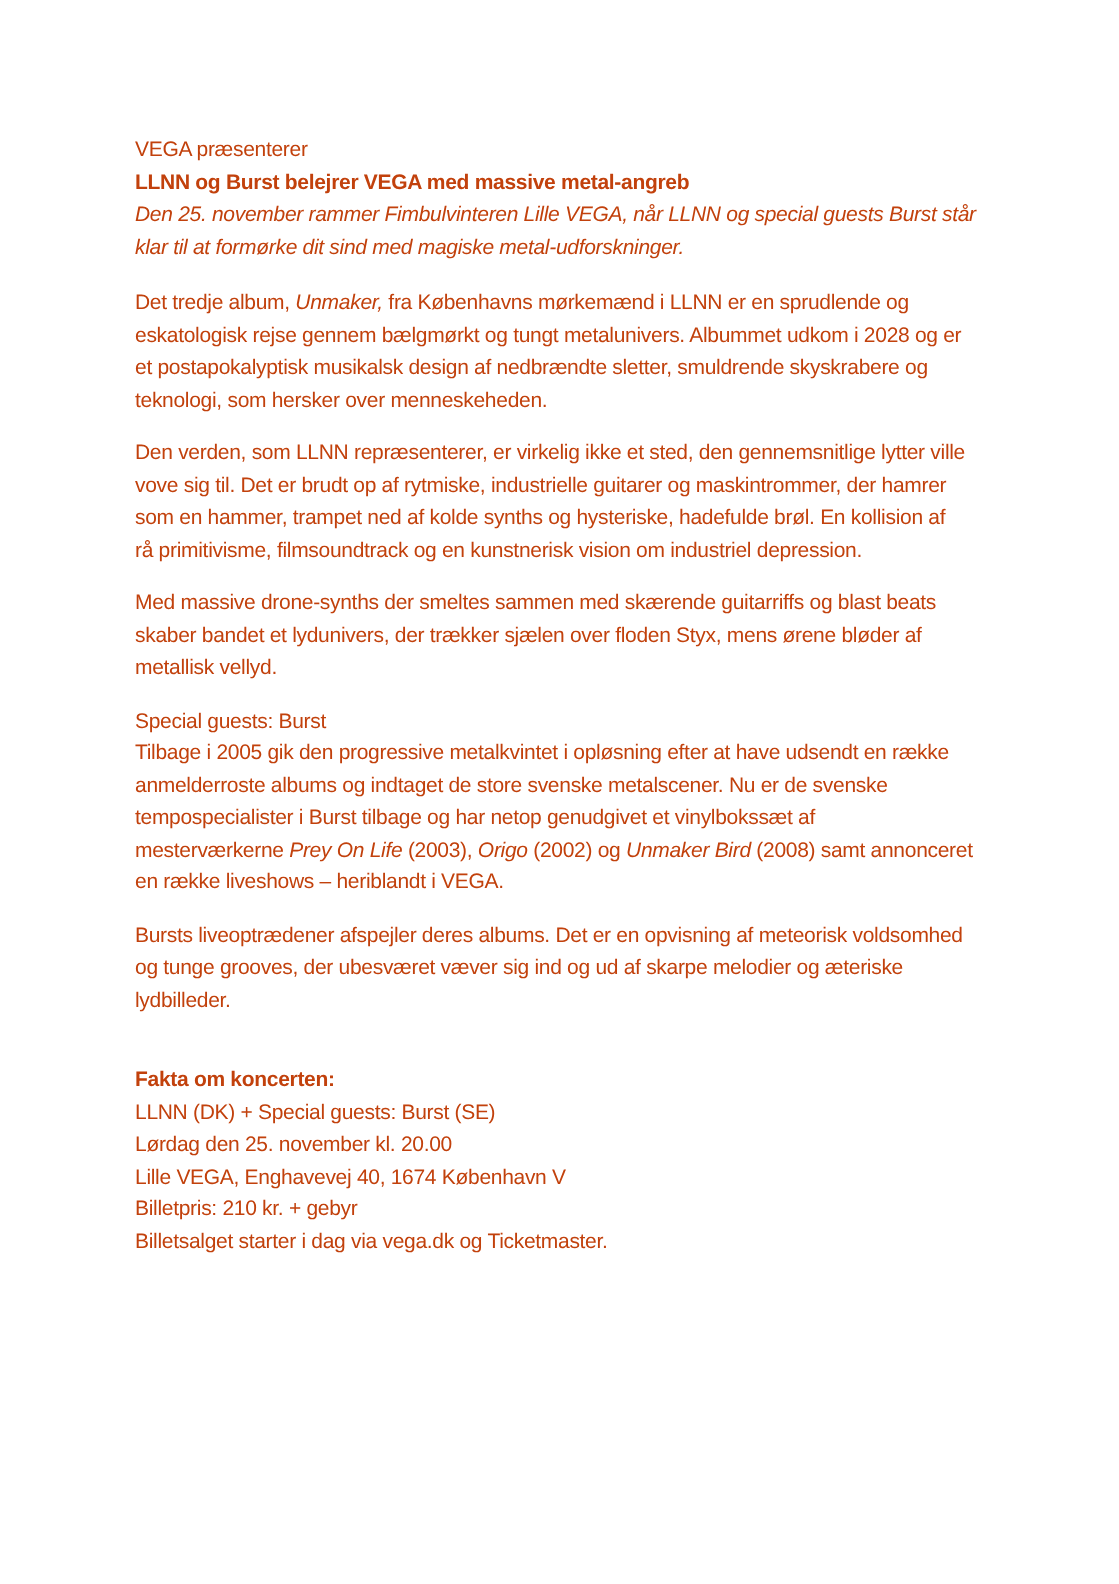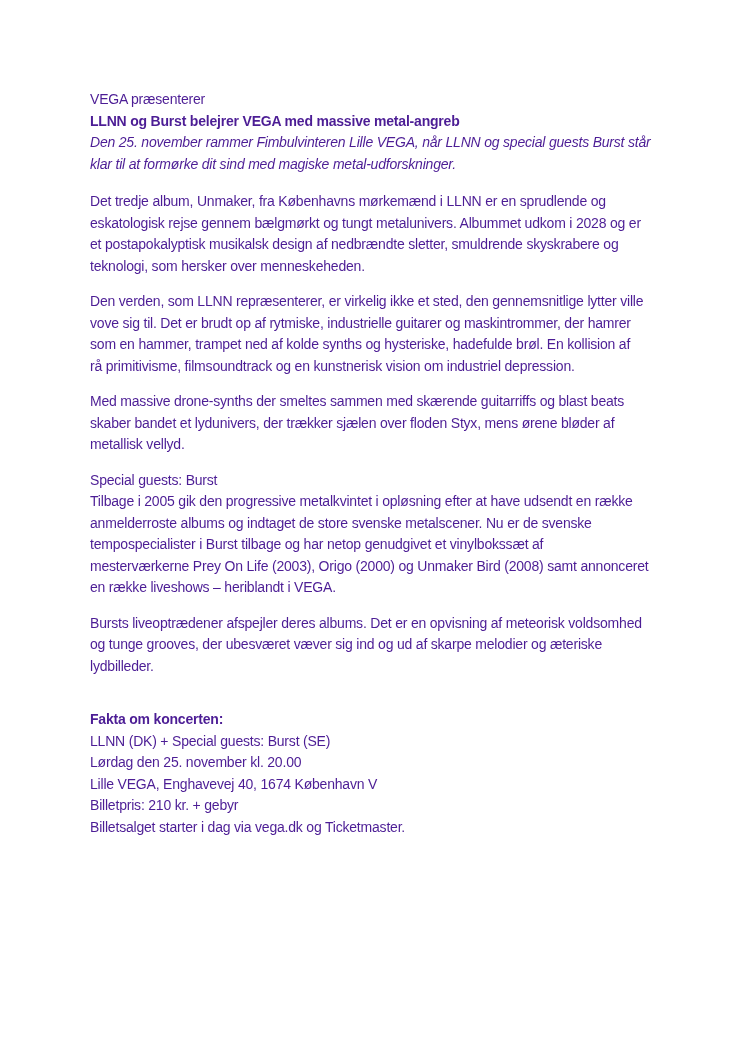--- a/index.html
+++ b/index.html
@@ -7,21 +7,21 @@
     padding: 0;
     background: #ffffff;
   }
   .page {
     position: relative;
     width: 746px;
     height: 1056px;
     background: #ffffff;
     overflow: hidden;
     font-family: "Liberation Sans", sans-serif;
-    color: #4c1d95;
+    color: #c2410c;
   }
   .content {
     position: absolute;
     left: 90px;
     top: 89px;
     width: 660px;
     font-size: 14px;
     line-height: 21.5px;
     letter-spacing: -0.2px;
   }
@@ -39,21 +39,21 @@
     white-space: pre-line;
   }
   .para {
     margin: 0 0 14px 0;
     white-space: pre-line;
   }
   .para.heading {
     font-weight: bold;
     margin-bottom: 0;
   }
-  .run-italic { }
+  .run-italic { font-style: italic; }
   .run-bold { font-weight: normal; }
   .run-regular { font-style: normal; }
   .facts {
     margin-top: 32px;
   }
   .facts-heading {
     font-weight: bold;
   }
   .facts-line {
     font-weight: normal;
@@ -81,21 +81,21 @@
 vove sig til. Det er brudt op af rytmiske, industrielle guitarer og maskintrommer, der hamrer
 som en hammer, trampet ned af kolde synths og hysteriske, hadefulde brøl. En kollision af
 rå primitivisme, filmsoundtrack og en kunstnerisk vision om industriel depression.</span></div>
         <div class="para"><span class="run-regular">Med massive drone-synths der smeltes sammen med skærende guitarriffs og blast beats
 skaber bandet et lydunivers, der trækker sjælen over floden Styx, mens ørene bløder af
 metallisk vellyd.</span></div>
         <div class="para heading"><span class="run-bold">Special guests: Burst</span></div>
         <div class="para"><span class="run-regular">Tilbage i 2005 gik den progressive metalkvintet i opløsning efter at have udsendt en række
 anmelderroste albums og indtaget de store svenske metalscener. Nu er de svenske
 tempospecialister i Burst tilbage og har netop genudgivet et vinylbokssæt af
-mesterværkerne </span><span class="run-italic">Prey On Life</span><span class="run-regular"> (2003), </span><span class="run-italic">Origo</span><span class="run-regular"> (2000) og </span><span class="run-italic">Unmaker Bird</span><span class="run-regular"> (2008) samt annonceret
+mesterværkerne </span><span class="run-italic">Prey On Life</span><span class="run-regular"> (2003), </span><span class="run-italic">Origo</span><span class="run-regular"> (2002) og </span><span class="run-italic">Unmaker Bird</span><span class="run-regular"> (2008) samt annonceret
 en række liveshows – heriblandt i VEGA.</span></div>
         <div class="para"><span class="run-regular">Bursts liveoptrædener afspejler deres albums. Det er en opvisning af meteorisk voldsomhed
 og tunge grooves, der ubesværet væver sig ind og ud af skarpe melodier og æteriske
 lydbilleder.</span></div>
       </div>
 
     <div class="facts">
       <div class="facts-heading">Fakta om koncerten:</div>
       <div class="facts-line">LLNN (DK) + Special guests: Burst (SE)</div>
       <div class="facts-line">Lørdag den 25. november kl. 20.00</div>

